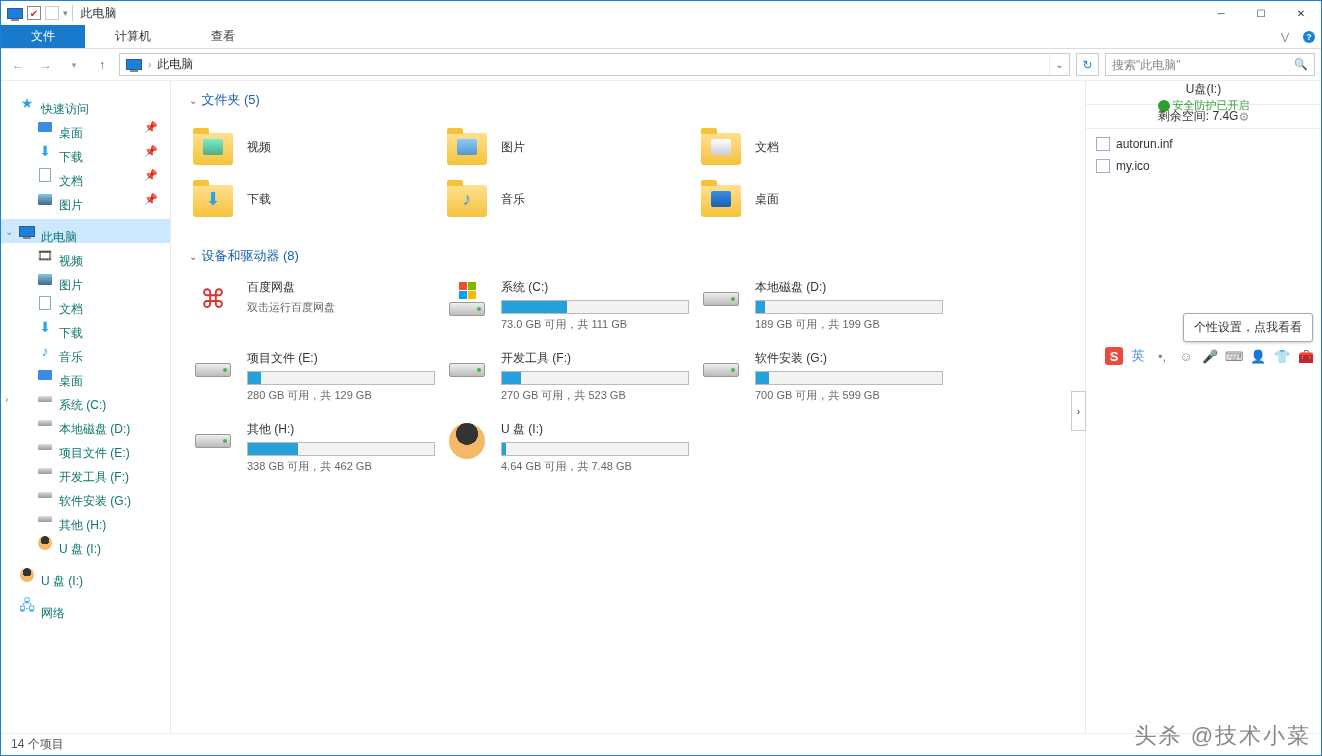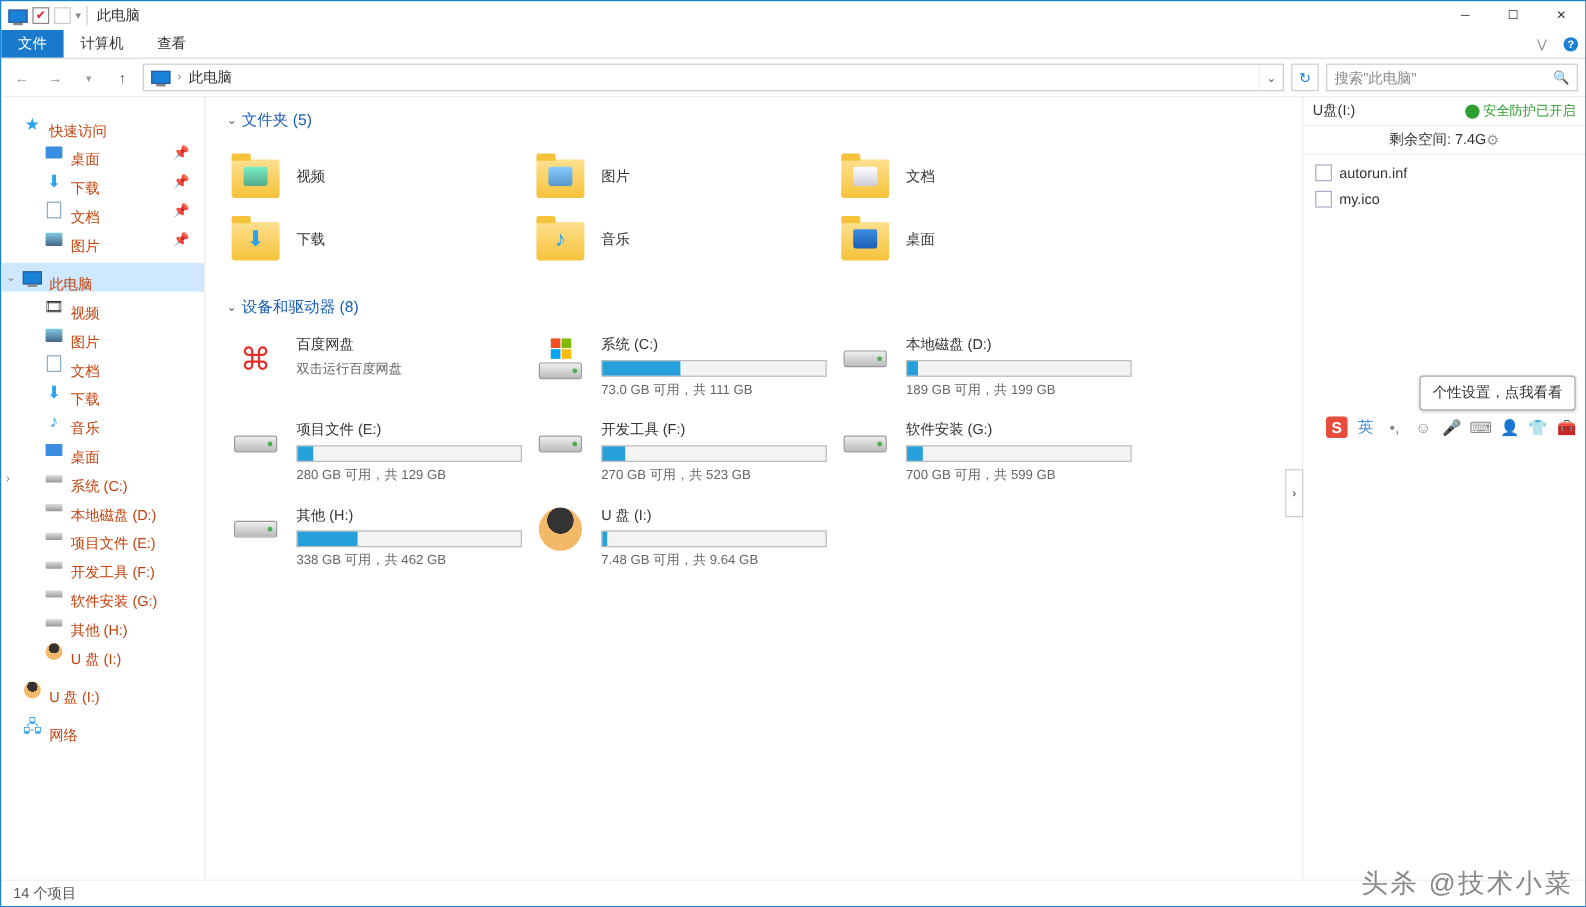--- a/index.html
+++ b/index.html
@@ -9,21 +9,21 @@
 .title-bar { height: 24px; display: flex; align-items: center; padding: 0 0 0 6px; }
 .title-bar .qat { display: flex; gap: 4px; align-items: center; }
 .title-bar .sep { width: 1px; height: 16px; background: #ccc; margin: 0 4px; }
 .title-bar .title-text { margin-left: 4px; }
 .title-bar .fill { flex: 1; }
 .win-btns { display: flex; }
 .win-btn { width: 40px; height: 24px; display: flex; align-items: center; justify-content: center; font-family: "Segoe MDL2 Assets", sans-serif; font-size: 10px; }
 
 
 .ribbon { height: 24px; display: flex; align-items: stretch; border-bottom: 1px solid #ddd; }
-.ribbon .tab { padding: 0 14px; display: flex; align-items: center; color: #333; }
+.ribbon .tab { padding: 0 30px; display: flex; align-items: center; color: #333; }
 .ribbon .tab.file { background: #1979ca; color: #fff; }
 .ribbon .fill { flex: 1; }
 .ribbon .help { width: 24px; display: flex; align-items: center; justify-content: center; color: #1a82d6; }
 .ribbon .expand { width: 24px; display: flex; align-items: center; justify-content: center; color: #888; font-size: 10px; }
 
 
 .nav { height: 32px; display: flex; align-items: center; gap: 6px; padding: 0 6px; border-bottom: 1px solid #eee; }
 .nav-btn { width: 22px; height: 22px; display: flex; align-items: center; justify-content: center; color: #999; border-radius: 2px; }
 .nav-btn.en { color: #555; }
 .crumb-wrap { flex: 1; display: flex; align-items: center; border: 1px solid #ccc; height: 23px; }
@@ -38,21 +38,21 @@
 
 
 .body { display: flex; height: calc(100% - 24px - 24px - 32px - 22px); }
 .sidebar { width: 170px; border-right: 1px solid #eaeaea; padding: 10px 0; overflow: auto; }
 .sb-item { display: flex; align-items: center; height: 24px; padding-left: 18px; gap: 6px; position: relative; }
 .sb-item.sub { padding-left: 36px; }
 .sb-item.active { background: #cde8ff; }
 .sb-item .pin { position: absolute; right: 12px; color: #999; font-size: 11px; }
 .sb-item .exp { position: absolute; left: 4px; font-size: 10px; color: #888; }
 .sb-ico { width: 16px; height: 16px; display: flex; align-items: center; justify-content: center; font-size: 13px; }
-.sb-label { color: #c2410c; margin-top: 12px; }
+.sb-label { color: #0f766e; margin-top: 12px; }
 .sb-group { margin-bottom: 8px; }
 
 .content { flex: 1; padding: 10px 18px; overflow: auto; }
 .section-hdr { color: #1a5fb4; font-size: 13px; margin-bottom: 12px; display: flex; align-items: center; gap: 4px; }
 .section-hdr .chev { font-size: 10px; color: #666; }
 
 .folders { display: flex; flex-wrap: wrap; gap: 0 4px; margin-bottom: 22px; }
 .folder-item { width: 250px; height: 52px; display: flex; align-items: center; gap: 14px; padding: 2px 4px; }
 .folder-ico { width: 40px; height: 40px; position: relative; }
 .folder-shape { width: 40px; height: 32px; background: linear-gradient(#ffe08f,#f5c23a); border-radius: 2px 2px 3px 3px; position: absolute; bottom: 2px; }
@@ -69,21 +69,21 @@
 .drive-name { font-size: 12px; margin-bottom: 4px; }
 .bar { width: 100%; height: 14px; border: 1px solid #bbb; background: #f3f3f3; margin-bottom: 3px; }
 .bar-fill { height: 100%; background: #26a0da; }
 .drive-sub { font-size: 11px; color: #666; }
 .winlogo { display: grid; grid-template-columns: 8px 8px; grid-template-rows: 8px 8px; gap: 1px; }
 .winlogo div:nth-child(1){background:#f25022}.winlogo div:nth-child(2){background:#7fba00}.winlogo div:nth-child(3){background:#00a4ef}.winlogo div:nth-child(4){background:#ffb900}
 .avatar-ico { width: 36px; height: 36px; border-radius: 50%; background: radial-gradient(circle at 50% 30%, #333 35%, #f4b869 36%); }
 
 
 .rpane { width: 236px; border-left: 1px solid #eaeaea; display: flex; flex-direction: column; position: relative; }
-.rp-hdr { height: 24px; display: flex; align-items: center; justify-content: space-between; padding: 0 8px; border-bottom: 1px solid #eee; }
+.rp-hdr { height: 24px; display: flex; align-items: center; justify-content: space-between; padding: 0 8px; border-bottom: 1px solid #eee; flex-direction: column; }
 .rp-hdr .st { color: #2e9e2e; font-size: 11px; display: flex; align-items: center; gap: 3px; }
 .rp-sub { height: 24px; display: flex; align-items: center; justify-content: center; padding: 0 8px; border-bottom: 1px solid #eee; color: #333; }
 .rp-files { padding: 4px 0; }
 .rp-file { height: 22px; display: flex; align-items: center; gap: 6px; padding: 0 10px; }
 .rp-collapse { position: absolute; left: -15px; top: 310px; width: 15px; height: 40px; border: 1px solid #ccc; background: #fff; display: flex; align-items: center; justify-content: center; font-size: 10px; }
 .ime-tip { position: absolute; right: 8px; top: 232px; background: #fff; border: 1px solid #aaa; padding: 5px 10px; border-radius: 3px; font-size: 12px; box-shadow: 0 1px 3px rgba(0,0,0,.2); }
 .ime-bar { position: absolute; right: 6px; top: 266px; display: flex; gap: 6px; align-items: center; }
 .ime-bar .im { width: 18px; height: 18px; display: flex; align-items: center; justify-content: center; font-size: 13px; color: #888; }
 .ime-bar .im.s { background: #e74c3c; color: #fff; border-radius: 3px; font-weight: bold; }
 
@@ -435,21 +435,21 @@
         </div>
         <div class="drive-item">
           <div class="drive-ico">
             <div class="avatar-ico"></div>
           </div>
           <div class="drive-body">
             <div class="drive-name">U 盘 (I:)</div>
             <div class="bar">
               <div class="bar-fill" style="width:2%"></div>
             </div>
-            <div class="drive-sub">7.48 GB 可用，共 9.64 GB</div>
+            <div class="drive-sub">4.64 GB 可用，共 7.48 GB</div>
           </div>
         </div>
       </div>
   </div>
 
   <div class="rpane">
     <div class="rp-collapse">›</div>
     <div class="rp-hdr">
       <span>U盘(I:)</span>
       <span class="st">

